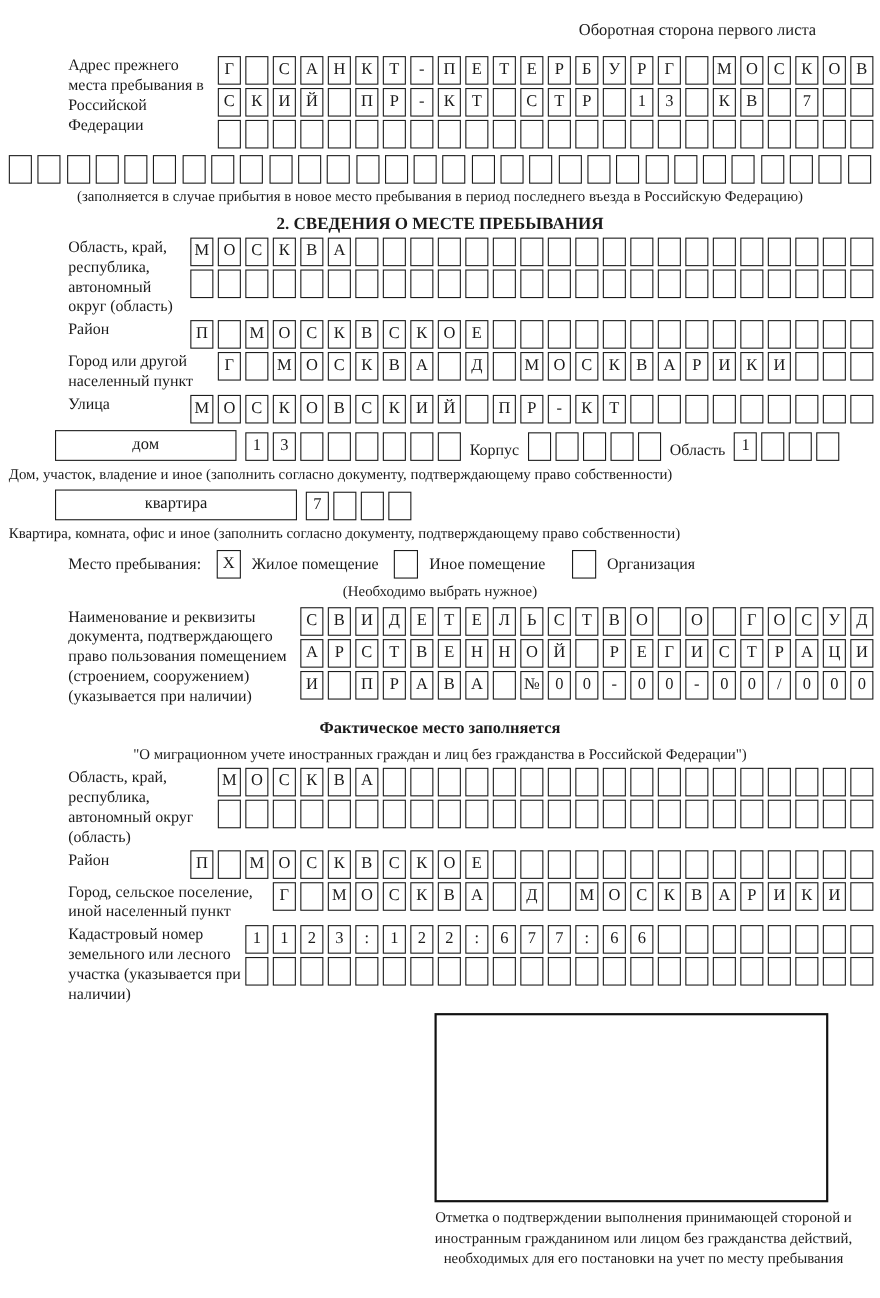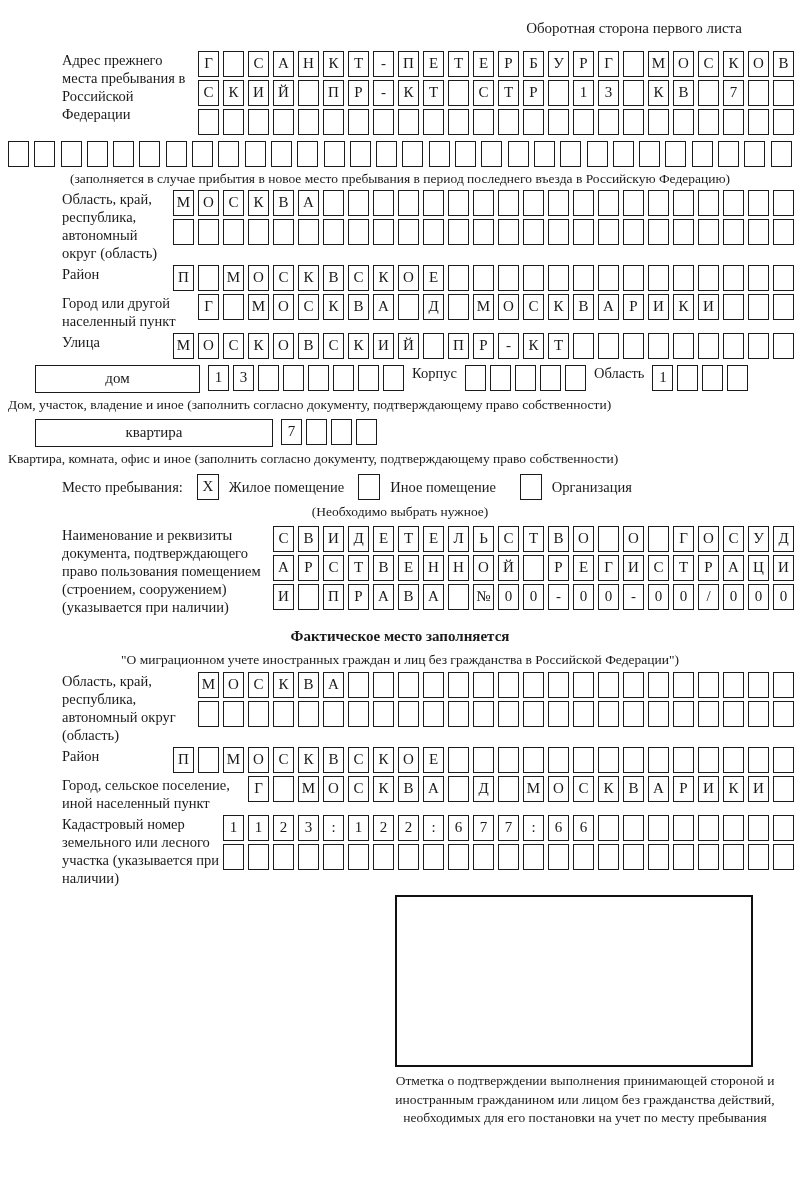--- a/index.html
+++ b/index.html
@@ -38,28 +38,28 @@
   .w-s2g    { width: 190px; }
   .w-doc    { width: 265px; }
   .w-f-obl  { width: 190px; }
   .w-f-rai  { width: 165px; }
   .w-f-gor  { width: 240px; }
   .w-f-kad  { width: 215px; }
 
   .mt6 { margin-top: 6px; } .mt14 { margin-top: 14px; }
 
   
-  .inline-row { display: flex; align-items: flex-start; margin-top: 6px; margin-left: 27px; }
+  .inline-row { display: flex; align-items: flex-end; margin-top: 6px; margin-left: 42px; }
   .widebox {
     height: 28px; border: 1.6px solid #1c1c1c;
     font-size: 15px; line-height: 25px; text-align: center;
     flex: 0 0 auto; background:#fff;
   }
   .dom-box { width: 165px; margin-right: 8px; }
-  .kv-box  { width: 238px; margin-right: 8px; }
+  .kv-box  { width: 220px; margin-right: 8px; }
   .inline-lbl { font-size: 14.5px; padding: 0 8px; }
   .inline-row .boxes { justify-content: flex-start; }
 
   
   .stay-row { display: flex; align-items: center; margin-top: 7px; padding-left: 54px; }
   .stay-row .lbl { padding-left: 0; }
   .chk {
     width: 22px; height: 26px; border: 1.6px solid #1c1c1c;
     font-size: 15px; line-height: 23px; text-align: center;
     margin: 0 10px 0 14px; flex: 0 0 auto; background:#fff;
@@ -201,20 +201,21 @@
       <span class="cell"></span>
       <span class="cell"></span>
       <span class="cell"></span>
       <span class="cell"></span>
       <span class="cell"></span>
       <span class="cell"></span>
       <span class="cell"></span>
     </div>
   <div class="caption center">(заполняется в случае прибытия в новое место пребывания в период последнего въезда в Российскую Федерацию)</div>
 
+  <div class="sec-title">2. СВЕДЕНИЯ О МЕСТЕ ПРЕБЫВАНИЯ</div>
 
   <div class="frow">
     <div class="lbl w-s2">Область, край, республика, автономный округ (область)</div>
     <div class="stack">
       <div class="boxes">
           <span class="cell">М</span>
           <span class="cell">О</span>
           <span class="cell">С</span>
           <span class="cell">К</span>
           <span class="cell">В</span>

